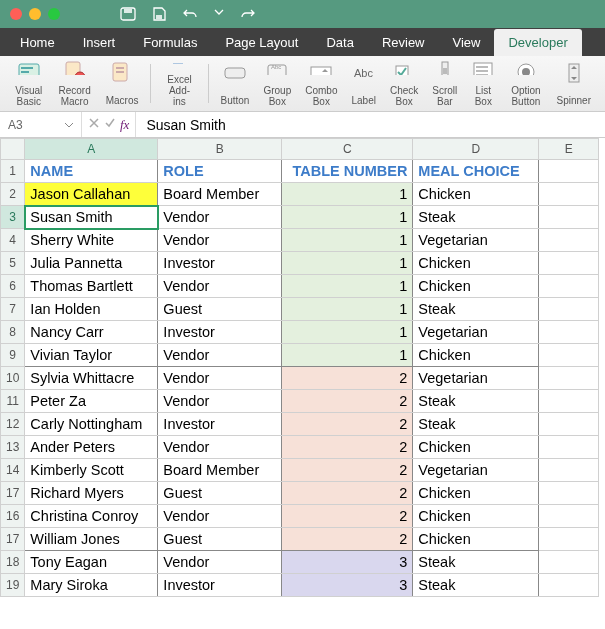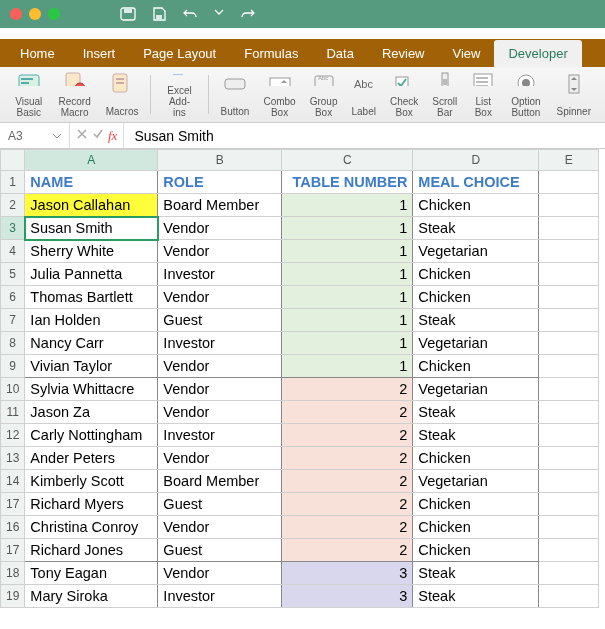--- a/index.html
+++ b/index.html
@@ -5,31 +5,31 @@
 * { box-sizing: border-box; margin: 0; padding: 0; }
 body { font-family: -apple-system, "Segoe UI", Arial, sans-serif; font-size: 13px; background: #fff; width: 605px; height: 629px; overflow: hidden; }
 .titlebar { background: #569a80; height: 28px; display: flex; align-items: center; padding: 0 10px; }
 .traffic { display: flex; gap: 7px; margin-right: 60px; }
 .tdot { width: 12px; height: 12px; border-radius: 50%; }
 .tred { background: #ff5f57; }
 .tyel { background: #ffbd2e; }
 .tgrn { background: #28c940; }
 .qat { display: flex; gap: 16px; color: #fff; }
 .qicon { display: inline-flex; }
-.tabsbar { background: #a16207; display: flex; height: 28px; padding: 0 6px; align-items: flex-end; margin-top: 11px; }
+.tabsbar { background: #404040; display: flex; height: 28px; padding: 0 6px; align-items: flex-end; }
 .tab { color: #fff; padding: 6px 14px 6px; font-size: 13px; cursor: pointer; }
 .tab.active { background: #f0f0f0; color: #2a7a5c; border-radius: 3px 3px 0 0; }
 .ribbon { background: linear-gradient(#f7f7f7,#eaeaea); border-bottom: 1px solid #ccc; height: 56px; display: flex; padding: 4px 8px; gap: 2px; }
 .rgroup { display: flex; flex-direction: column; align-items: center; justify-content: center; padding: 0 6px; font-size: 10px; color: #555; gap: 10px; cursor: pointer; }
 .rgroup svg { width: 24px; height: 24px; }
 .rgroup .lbl { text-align: center; line-height: 1.1; }
 .rsep { width: 1px; background: #ccc; margin: 4px 4px; }
 .formulabar { display: flex; border-bottom: 1px solid #ccc; height: 26px; align-items: center; }
-.namebox { width: 70px; border-right: 1px solid #ddd; padding: 0 8px; color: #666; font-size: 12px; height: 100%; display: flex; align-items: center; justify-content: space-between; }
-.fbtns { display: flex; gap: 4px; padding: 0 6px; color: #ef4444; border-right: 1px solid #ddd; height: 100%; align-items: center; }
+.namebox { width: 82px; border-right: 1px solid #ddd; padding: 0 8px; color: #666; font-size: 12px; height: 100%; display: flex; align-items: center; justify-content: space-between; }
+.fbtns { display: flex; gap: 4px; padding: 0 6px; color: #701a75; border-right: 1px solid #ddd; height: 100%; align-items: center; }
 .fx { font-style: italic; font-family: Georgia, serif; }
 .fvalue { padding: 0 10px; font-size: 14px; }
 .sheet { overflow: auto; }
 table.grid { border-collapse: collapse; table-layout: fixed; }
 .grid th, .grid td { border: 1px solid #d0d0d0; padding: 3px 5px; height: 22px; text-align: left; font-size: 14.5px; }
 th.colh { background: #eef3f1; text-align: center; font-weight: normal; color: #555; font-size: 12px; height: 18px; }
 th.rowh { background: #eef3f1; text-align: center; font-weight: normal; color: #555; font-size: 12px; width: 22px; }
 th.corner { background: #eef3f1; width: 22px; }
 .hrow th { height: 18px; }
 tr.header-row td { color: #3d7cc9; font-weight: bold; background: #fff; }
@@ -80,22 +80,22 @@
         <svg width="16" height="14" viewBox="0 0 16 14">
           <path d="M11 3 L14 6 L11 9 M14 6 H6 a4 4 0 0 0-4 4" fill="none" stroke="#fff" stroke-width="1.3"></path>
         </svg>
       </span>
   </div>
 </div>
 
 <div class="tabsbar" id="tabsbar">
     <div class="tab">Home</div>
     <div class="tab">Insert</div>
+    <div class="tab">Formulas</div>
     <div class="tab">Page Layout</div>
-    <div class="tab">Formulas</div>
     <div class="tab">Data</div>
     <div class="tab">Review</div>
     <div class="tab">View</div>
     <div class="tab active">Developer</div>
   </div>
 
 <div class="ribbon">
   <div class="rgroup">
     <svg>
         <rect x="2" y="4" width="20" height="14" rx="2" fill="#d9f0e4" stroke="#5aa"></rect>
@@ -131,32 +131,32 @@
   </div>
   <div class="rsep"></div>
   <div class="rgroup">
     <svg>
         <rect x="2" y="7" width="20" height="10" rx="3" fill="#eee" stroke="#999"></rect>
       </svg>
     <span class="lbl">Button</span>
   </div>
   <div class="rgroup">
     <svg>
+        <rect x="3" y="5" width="18" height="14" rx="2" fill="none" stroke="#999"></rect>
+        <text x="6" y="9" font-size="6" fill="#999">Abc</text>
+      </svg>
+    <span class="lbl">Group
+Box</span>
+  </div>
+  <div class="rgroup">
+    <svg>
         <rect x="2" y="7" width="20" height="10" fill="#fff" stroke="#999"></rect>
         <path d="M16 9l3 3 -6 0z" fill="#999"></path>
       </svg>
     <span class="lbl">Combo
-Box</span>
-  </div>
-  <div class="rgroup">
-    <svg>
-        <rect x="3" y="5" width="18" height="14" rx="2" fill="none" stroke="#999"></rect>
-        <text x="6" y="9" font-size="6" fill="#999">Abc</text>
-      </svg>
-    <span class="lbl">Group
 Box</span>
   </div>
   <div class="rgroup">
     <svg>
         <text x="2" y="16" font-size="11" fill="#666">Abc</text>
       </svg>
     <span class="lbl">Label</span>
   </div>
   <div class="rgroup">
     <svg>
@@ -306,21 +306,21 @@
         <tr class="">
           <th class="rowh">10</th>
           <td class="cA thickR">Sylvia Whittacre</td>
           <td class="cB thickR">Vendor</td>
           <td class="cC bucket2 thickR">2</td>
           <td class="cD thickR">Vegetarian</td>
           <td class="cE"></td>
         </tr>
         <tr class="">
           <th class="rowh">11</th>
-          <td class="cA thickR">Jason Za</td>
+          <td class="cA thickR">Peter Za</td>
           <td class="cB thickR">Vendor</td>
           <td class="cC bucket2 thickR">2</td>
           <td class="cD thickR">Steak</td>
           <td class="cE"></td>
         </tr>
         <tr class="">
           <th class="rowh">12</th>
           <td class="cA thickR">Carly Nottingham</td>
           <td class="cB thickR">Investor</td>
           <td class="cC bucket2 thickR">2</td>
@@ -354,21 +354,21 @@
         <tr class="">
           <th class="rowh">16</th>
           <td class="cA thickR">Christina Conroy</td>
           <td class="cB thickR">Vendor</td>
           <td class="cC bucket2 thickR">2</td>
           <td class="cD thickR">Chicken</td>
           <td class="cE"></td>
         </tr>
         <tr class="">
           <th class="rowh">17</th>
-          <td class="cA thickR thickB">Richard Jones</td>
+          <td class="cA thickR thickB">William Jones</td>
           <td class="cB thickR thickB">Guest</td>
           <td class="cC bucket2 thickR thickB">2</td>
           <td class="cD thickR thickB">Chicken</td>
           <td class="cE"></td>
         </tr>
         <tr class="">
           <th class="rowh">18</th>
           <td class="cA thickR">Tony Eagan</td>
           <td class="cB thickR">Vendor</td>
           <td class="cC bucket3 thickR">3</td>

